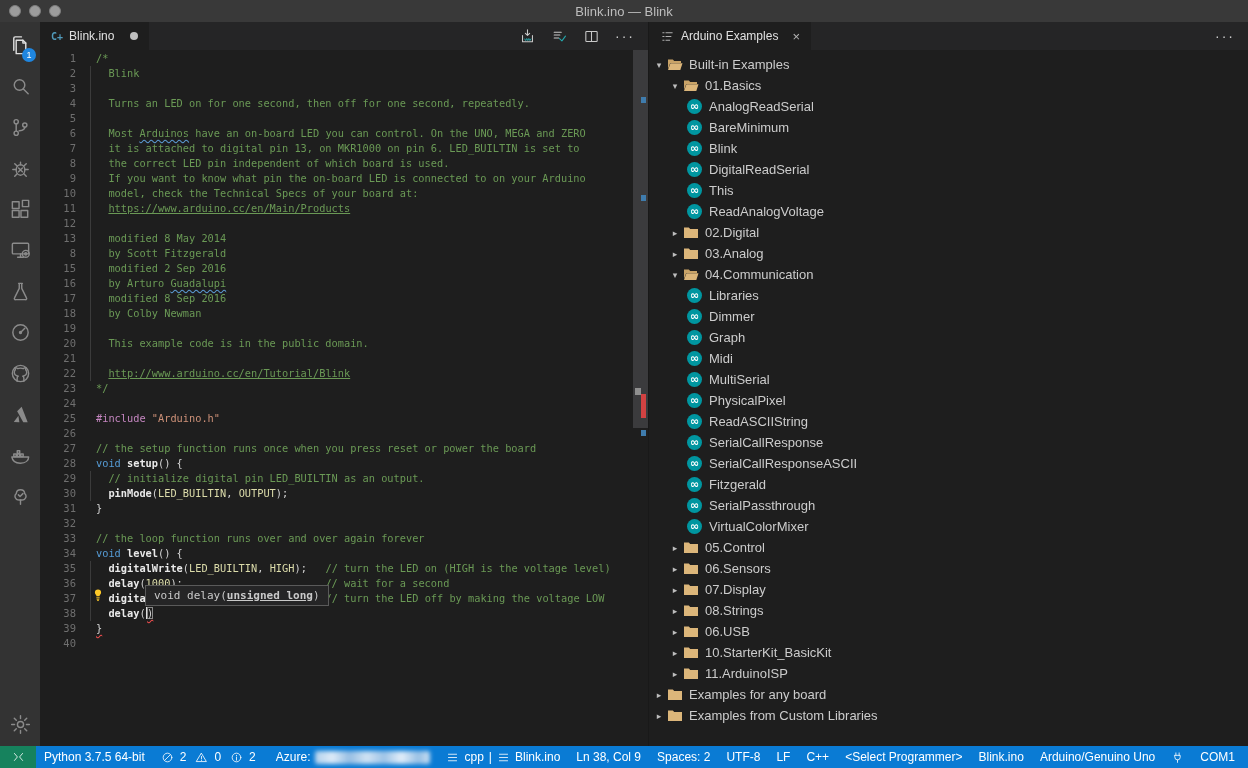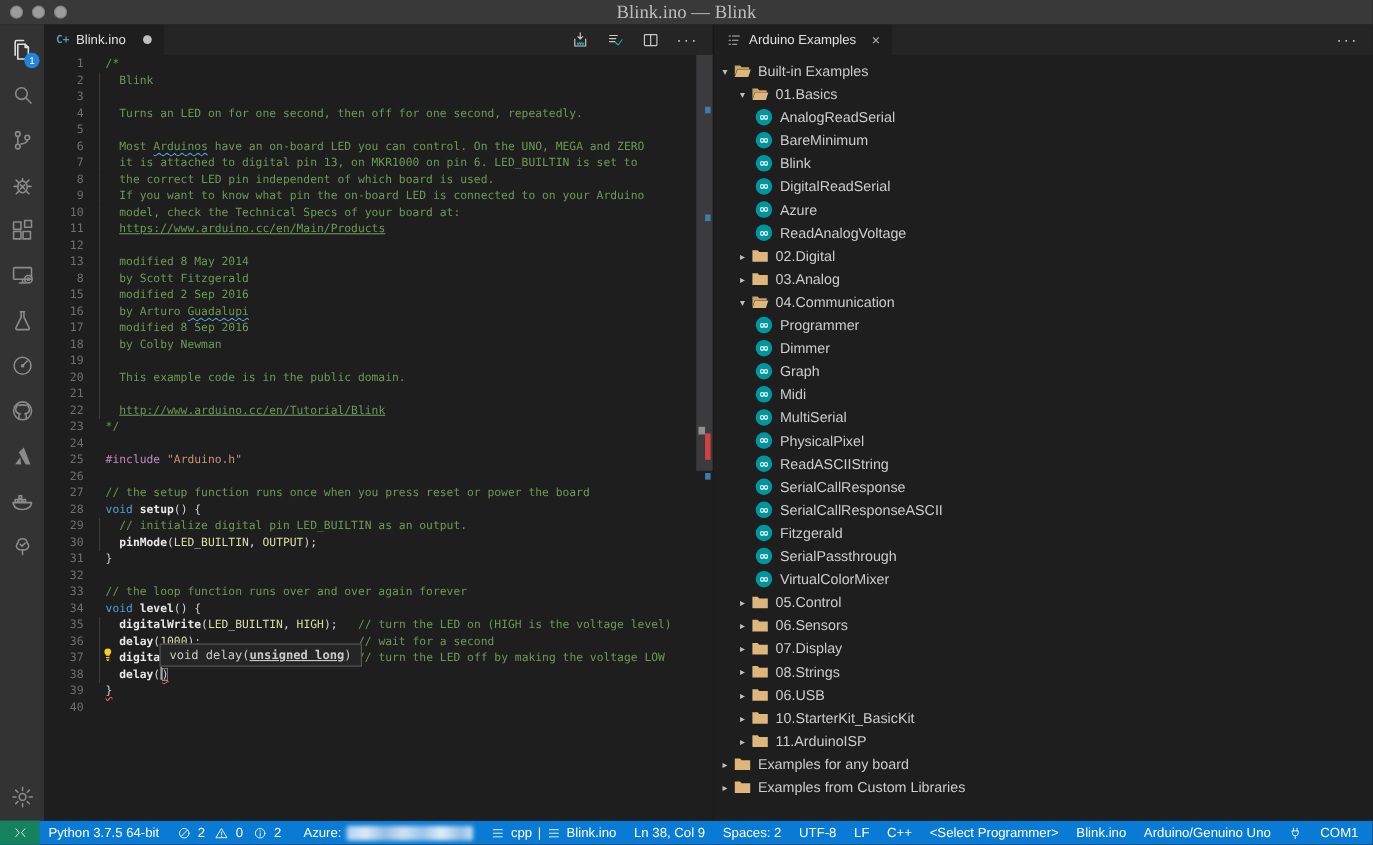--- a/index.html
+++ b/index.html
@@ -3,21 +3,21 @@
 <meta charset="utf-8">
 <style>
   html,body{margin:0;padding:0;}
   body{width:1248px;height:768px;overflow:hidden;background:#1e1e1e;
        font-family:"Liberation Sans",sans-serif;-webkit-font-smoothing:antialiased;}
 
   
   .titlebar{height:22px;background:#393939;position:relative;display:flex;align-items:center;justify-content:center;}
   .lights{position:absolute;left:9px;top:5px;display:flex;gap:8px;}
   .light{width:12px;height:12px;border-radius:50%;background:#9c9c9c;border:1px solid #7d7d7d;box-sizing:border-box;}
-  .win-title{font-size:17px;color:#bdbdbd;font-family:Liberation Serif, serif;}
+  .win-title{font-size:13px;color:#bdbdbd;}
 
   
   .workbench{display:flex;height:724px;}
 
   
   .activitybar{width:40px;background:#333333;display:flex;flex-direction:column;align-items:center;padding-top:3px;box-sizing:border-box;}
   .ab-item{width:40px;height:41px;display:flex;align-items:center;justify-content:center;color:#8b8b8b;position:relative;}
   .ab-item.active{color:#dfdfdf;}
   .ab-item svg{width:23px;height:23px;}
   .ab-badge{position:absolute;right:4px;bottom:4px;min-width:14px;height:14px;border-radius:50%;
@@ -410,21 +410,21 @@
         <div class="row" style="padding-left: 36px;">
           <span class="ard-ic">∞</span>
           <span>Blink</span>
         </div>
         <div class="row" style="padding-left: 36px;">
           <span class="ard-ic">∞</span>
           <span>DigitalReadSerial</span>
         </div>
         <div class="row" style="padding-left: 36px;">
           <span class="ard-ic">∞</span>
-          <span>Azure</span>
+          <span>This</span>
         </div>
         <div class="row" style="padding-left: 36px;">
           <span class="ard-ic">∞</span>
           <span>ReadAnalogVoltage</span>
         </div>
         <div class="row" style="padding-left: 20px;">
           <span class="twisty">▸</span>
           <span class="fold-ic">
             <svg viewBox="0 0 16 13">
               <path fill="#dcb67a" d="M1 1.5h4.8l1.4 1.6H15V12H1z"></path>
@@ -446,21 +446,21 @@
           <span class="fold-ic">
             <svg viewBox="0 0 16 13">
               <path fill="#c9a367" d="M1 1.5h4.8l1.4 1.6H14V5H3.2L1 11z"></path>
               <path fill="#dcb67a" d="M3.4 5.2h12.1L13.3 12H1z"></path>
             </svg>
           </span>
           <span>04.Communication</span>
         </div>
         <div class="row" style="padding-left: 36px;">
           <span class="ard-ic">∞</span>
-          <span>Programmer</span>
+          <span>Libraries</span>
         </div>
         <div class="row" style="padding-left: 36px;">
           <span class="ard-ic">∞</span>
           <span>Dimmer</span>
         </div>
         <div class="row" style="padding-left: 36px;">
           <span class="ard-ic">∞</span>
           <span>Graph</span>
         </div>
         <div class="row" style="padding-left: 36px;">

